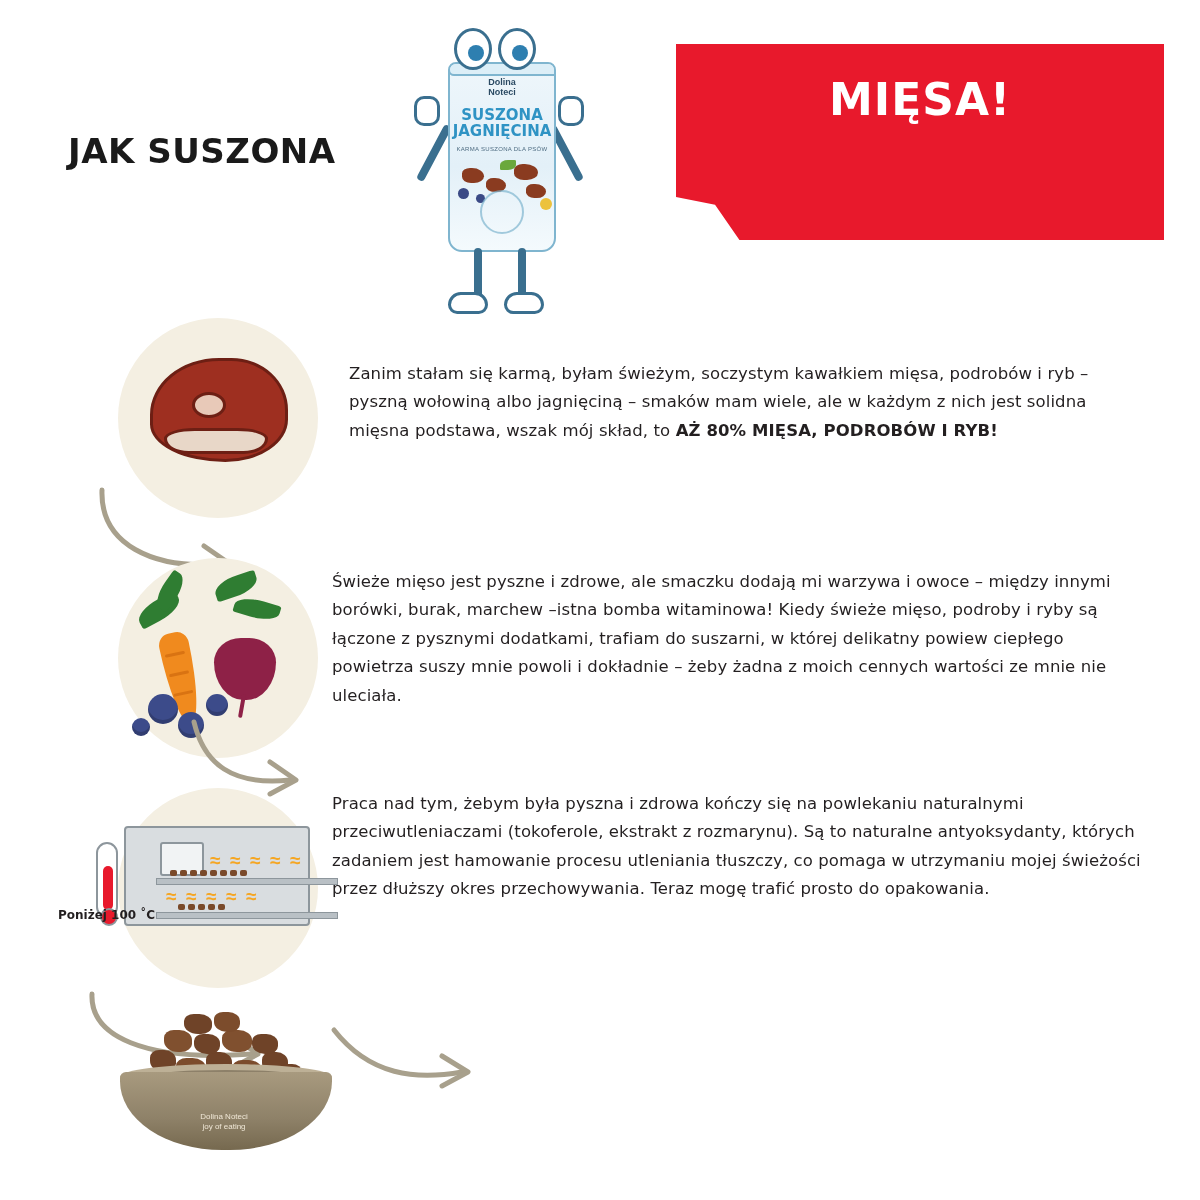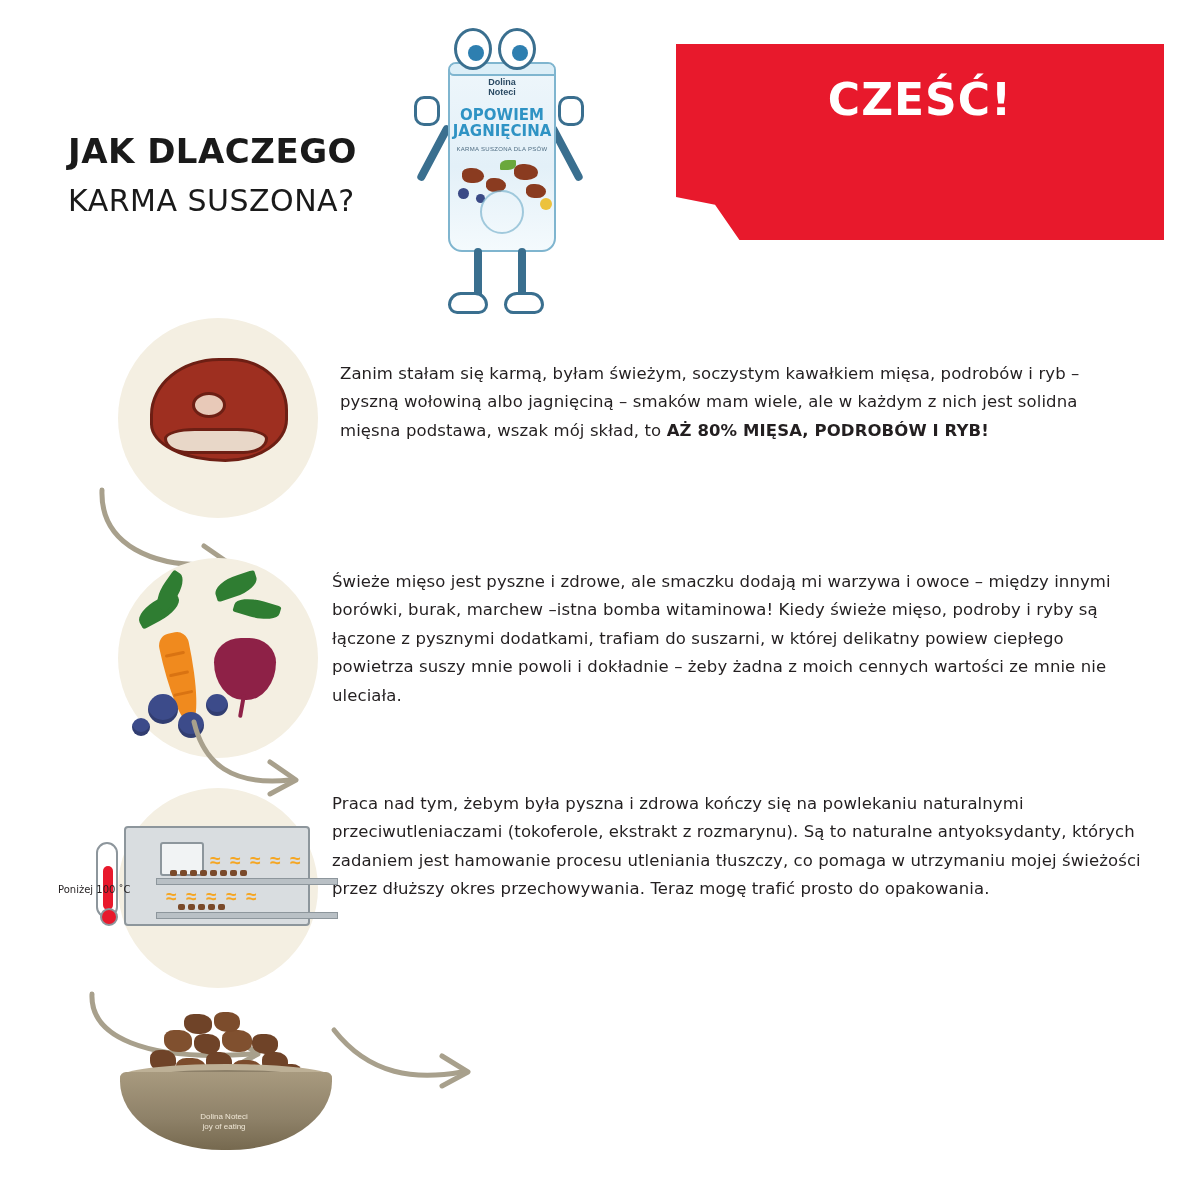--- a/index.html
+++ b/index.html
@@ -120,21 +120,21 @@
     font-family: "DejaVu Sans", sans-serif;
     font-size: 16.5px;
     line-height: 1.72;
     color: #231f20;
     letter-spacing: .1px;
   }
   .step-text b { font-weight: bold; }
 
   
   .s1-circle { left: 118px; top: 318px; width: 200px; height: 200px; }
-  .s1-text { left: 340px; top: 360px; width: 790px; }
+  .s1-text { left: 349px; top: 360px; width: 790px; }
 
   
   .meat {
     position: absolute; left: 150px; top: 358px; width: 138px; height: 104px;
   }
   .meat-main {
     position: absolute; inset: 0;
     background: #9e2f20;
     border: 3px solid #6d1f14;
     border-radius: 55% 45% 50% 60% / 60% 55% 45% 40%;
@@ -194,23 +194,23 @@
   }
   .thermo-fill {
     position: absolute; left: 5px; bottom: 6px; width: 10px; height: 44px;
     background: #e8192c; border-radius: 5px;
   }
   .thermo-bulb {
     position: absolute; left: 2px; bottom: -10px; width: 18px; height: 18px;
     background: #e8192c; border: 2px solid #8d969c; border-radius: 50%;
   }
   .temp-label {
-    position: absolute; left: 58px; top: 884px;
-    font-family: "DejaVu Sans", sans-serif; font-weight: normal;
-    font-size: 10px; color: #231f20;
+    position: absolute; left: 58px; top: 908px;
+    font-family: "DejaVu Sans", sans-serif; font-weight: bold;
+    font-size: 12px; color: #231f20;
   }
 
   
   .s4-bowl { position: absolute; left: 104px; top: 1008px; width: 240px; height: 170px; }
   .bowl-food {
     position: absolute; left: 36px; top: 6px; width: 170px; height: 72px;
   }
   .kibble { position: absolute; background: #6f4328; border-radius: 35% 45% 40% 50%; }
   .bowl-body {
     position: absolute; left: 16px; top: 64px; width: 212px; height: 78px;
@@ -244,35 +244,34 @@
 
   
   .arrow { position: absolute; }
 </style>
 </head>
 <body>
 
 <div class="canvas">
 
   <div class="heading">
-    <div class="line1">JAK DLACZEGO</div>
-    <div class="line2">KARMA SUSZONA?</div>
+    <div class="line1">JAK SUSZONA</div>
   </div>
 
   <div class="mascot">
     <div class="arm l"></div>
     <div class="arm r"></div>
     <div class="glove l"></div>
     <div class="glove r"></div>
 
     <div class="bag">
       <div class="bag-top"></div>
       <div class="bag-brand">Dolina<br>Noteci</div>
       <div class="bag-title">
-        <div>OPOWIEM</div>
+        <div>SUSZONA</div>
         <div>JAGNIĘCINA</div>
       </div>
       <div class="bag-sub">KARMA SUSZONA DLA PSÓW</div>
       <div class="bag-food">
         <span class="chunk" style="left:6px;  top:10px; width:22px; height:15px;"></span>
         <span class="chunk" style="left:30px; top:20px; width:20px; height:14px;"></span>
         <span class="chunk" style="left:58px; top:6px;  width:24px; height:16px;"></span>
         <span class="chunk" style="left:70px; top:26px; width:20px; height:14px;"></span>
         <span class="berry" style="left:2px;  top:30px; width:11px; height:11px;"></span>
         <span class="berry" style="left:20px; top:36px; width:9px;  height:9px;"></span>
@@ -291,21 +290,21 @@
         </div>
     </div>
 
     <div class="leg l"></div>
     <div class="leg r"></div>
     <div class="shoe l"></div>
     <div class="shoe r"></div>
   </div>
 
   <div class="bubble">
-    <div class="bubble-title">CZEŚĆ!</div>
+    <div class="bubble-title">MIĘSA!</div>
   </div>
 
   <div class="circle s1-circle"></div>
   <div class="meat">
     <div class="meat-main"></div>
     <div class="meat-eye"></div>
     <div class="meat-fat"></div>
   </div>
   <div class="step-text s1-text">
     <span>Zanim stałam się karmą, byłam świeżym, soczystym kawałkiem mięsa, podrobów i ryb – pyszną wołowiną albo jagnięciną – smaków mam wiele, ale w każdym z nich jest solidna mięsna podstawa, wszak mój skład, to </span><b>AŻ 80% MIĘSA, PODROBÓW I RYB!</b>

